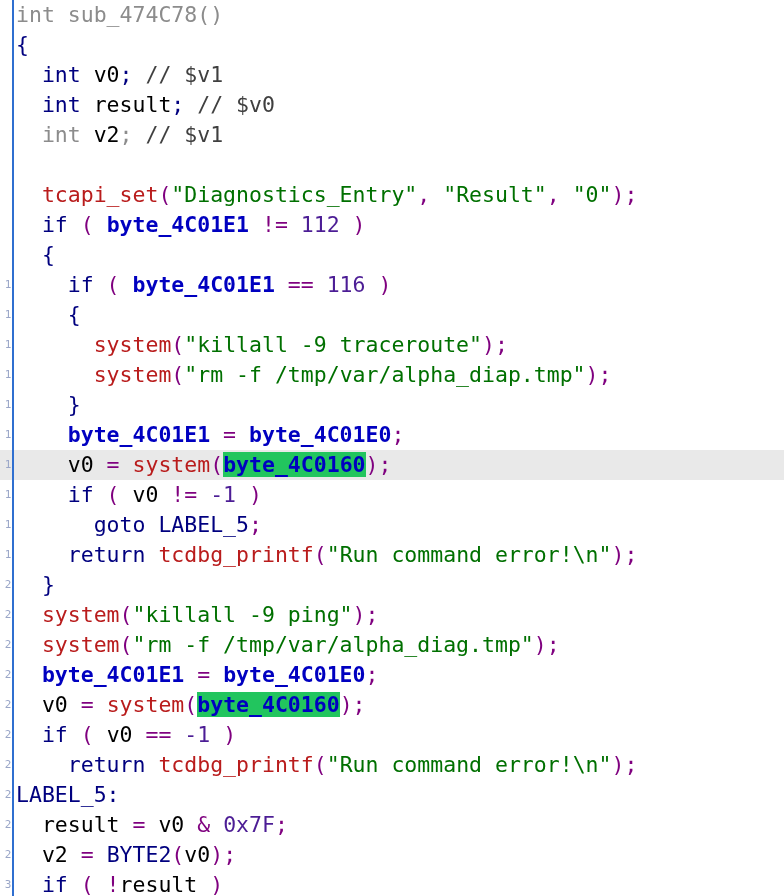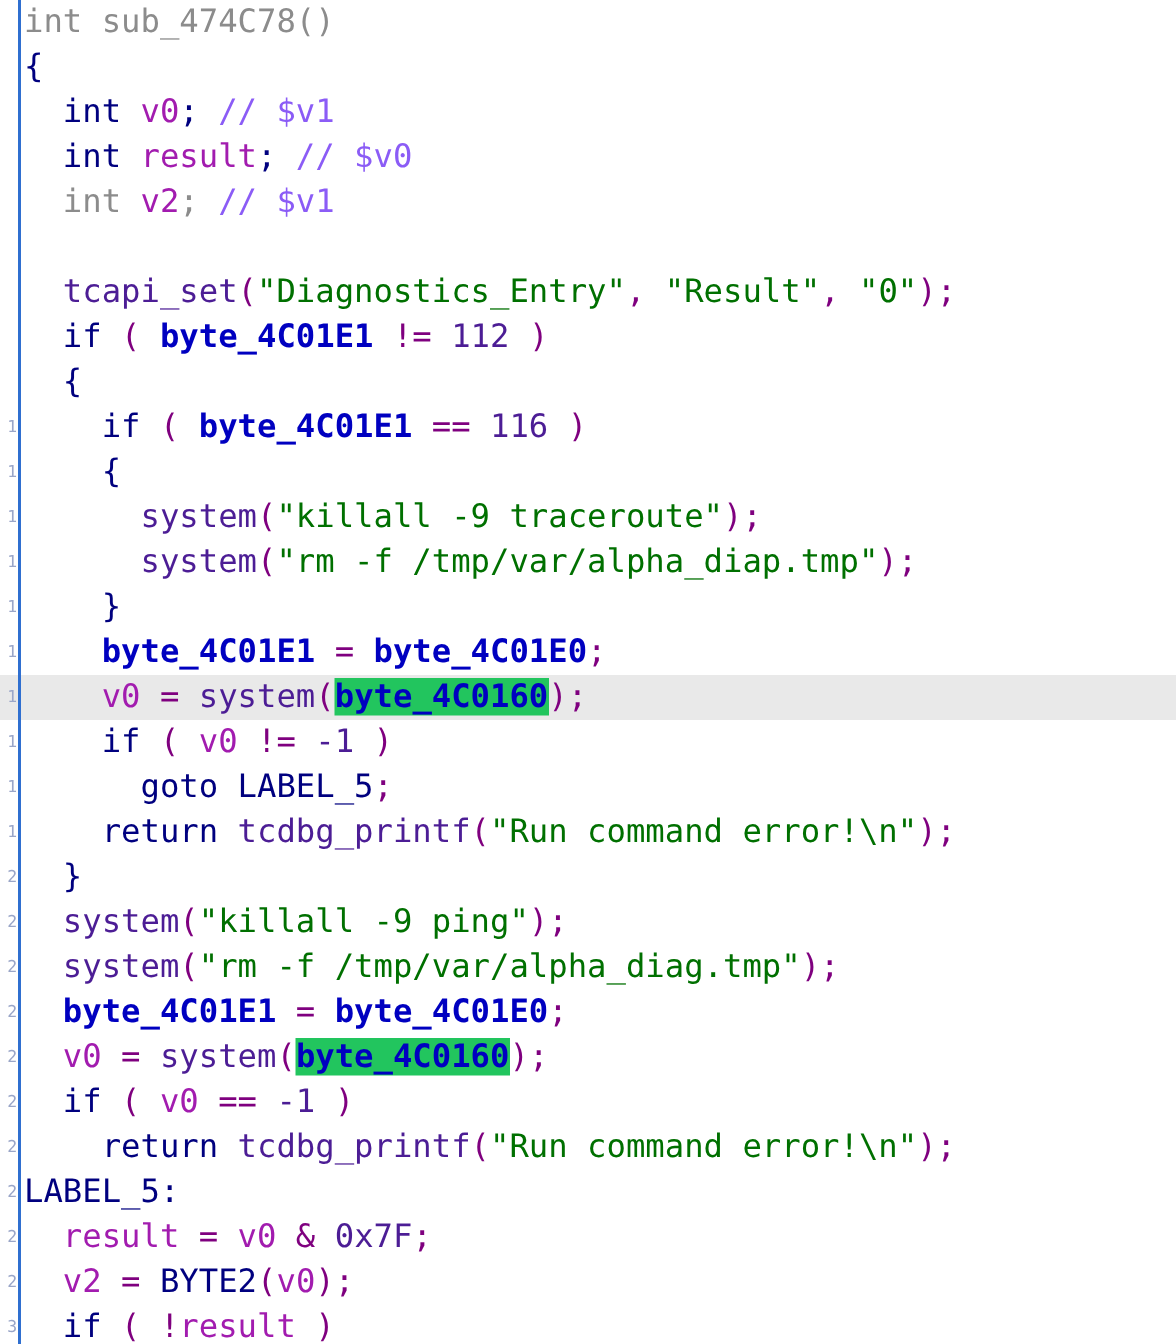--- a/index.html
+++ b/index.html
@@ -74,25 +74,25 @@
     left: 16px;
     top: 0;
     height: 30px;
     line-height: 30px;
     white-space: pre;
   }
 
   
   .t-kw      { color: #00007f; }              
   .t-glob    { color: #0000c0; font-weight: bold; }              
-  .t-func    { color: #4c1d95; }              
+  .t-func    { color: #b91c1c; }              
   .t-str     { color: #007000; }              
   .t-punct   { color: #7f007f; }              
-  .t-local   { color: #a21caf; }              
-  .t-cmt     { color: #8b5cf6; }              
+  .t-local   { color: #000000; }              
+  .t-cmt     { color: #404040; }              
   .t-num     { color: #4c1d95; }              
   .t-dim     { color: #8c8c8c; }              
   .t-label   { color: #00007f; margin-top: 30px; }              
   .t-plain   { color: #00007f; }
 
   
   .hl { background: #22c55e; }
 </style>
 </head>
 <body>

